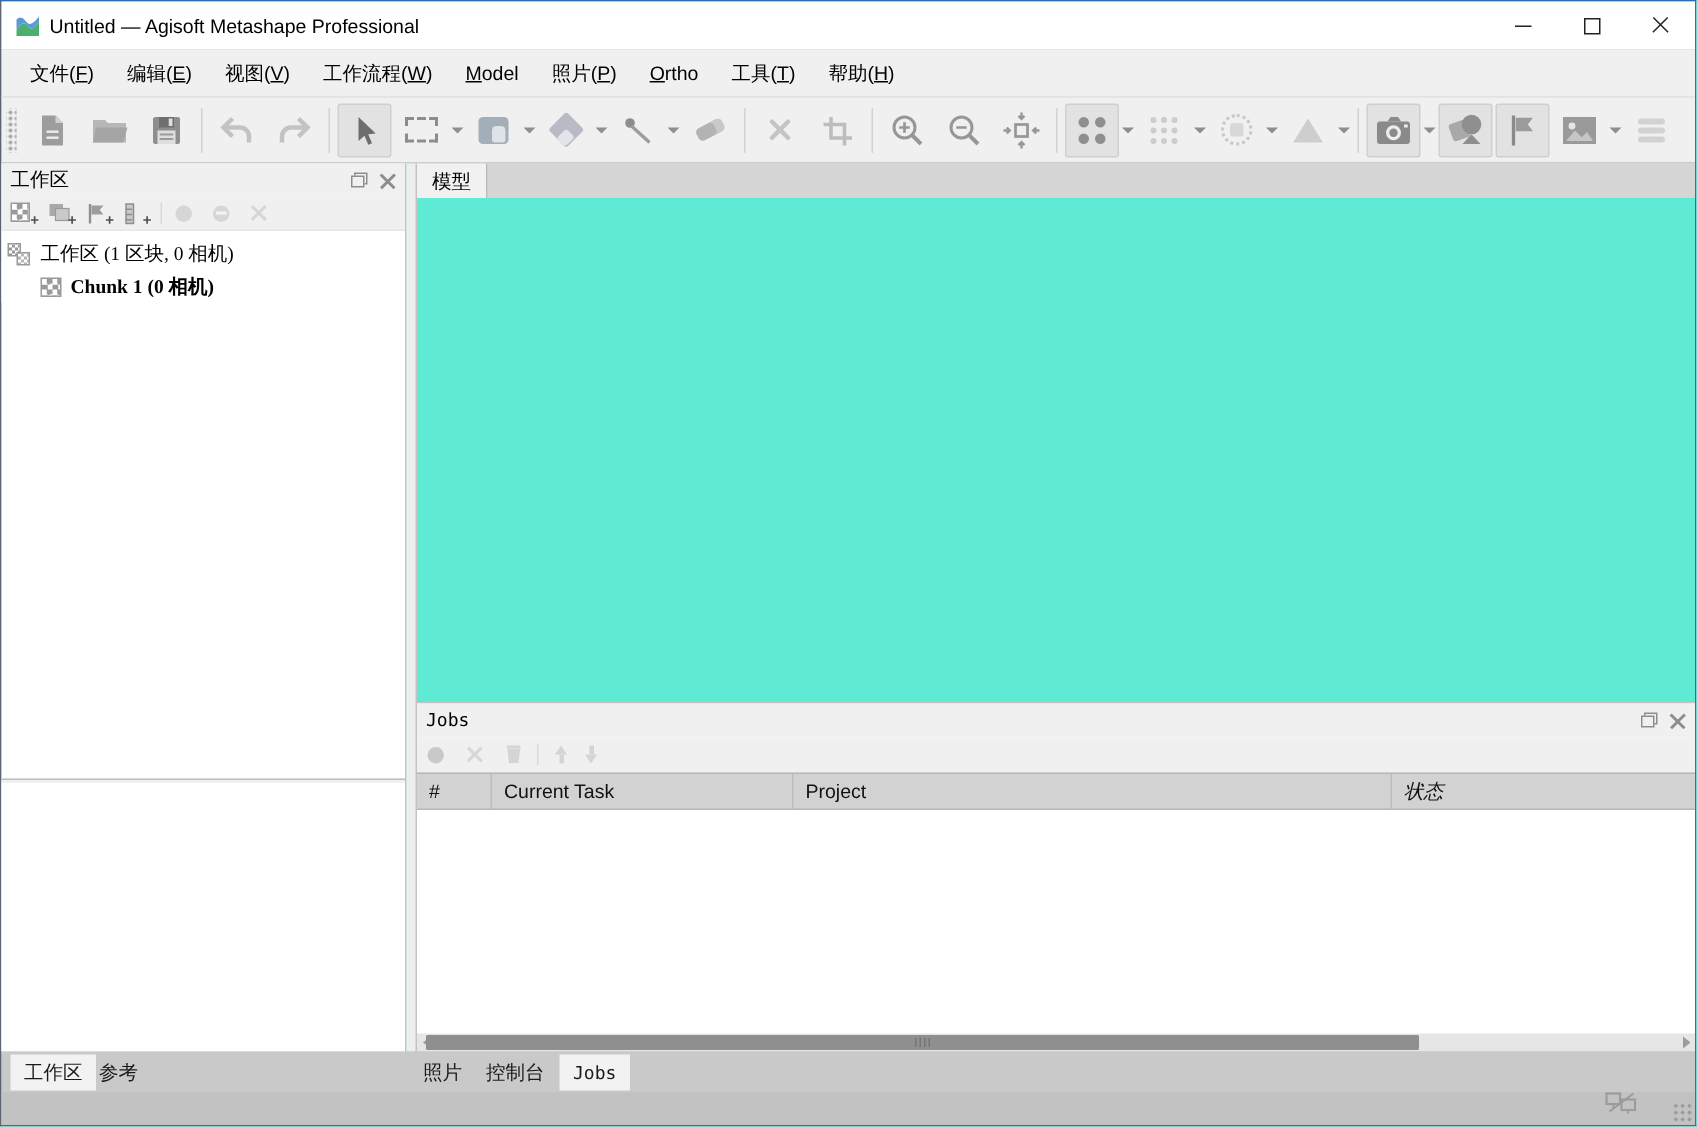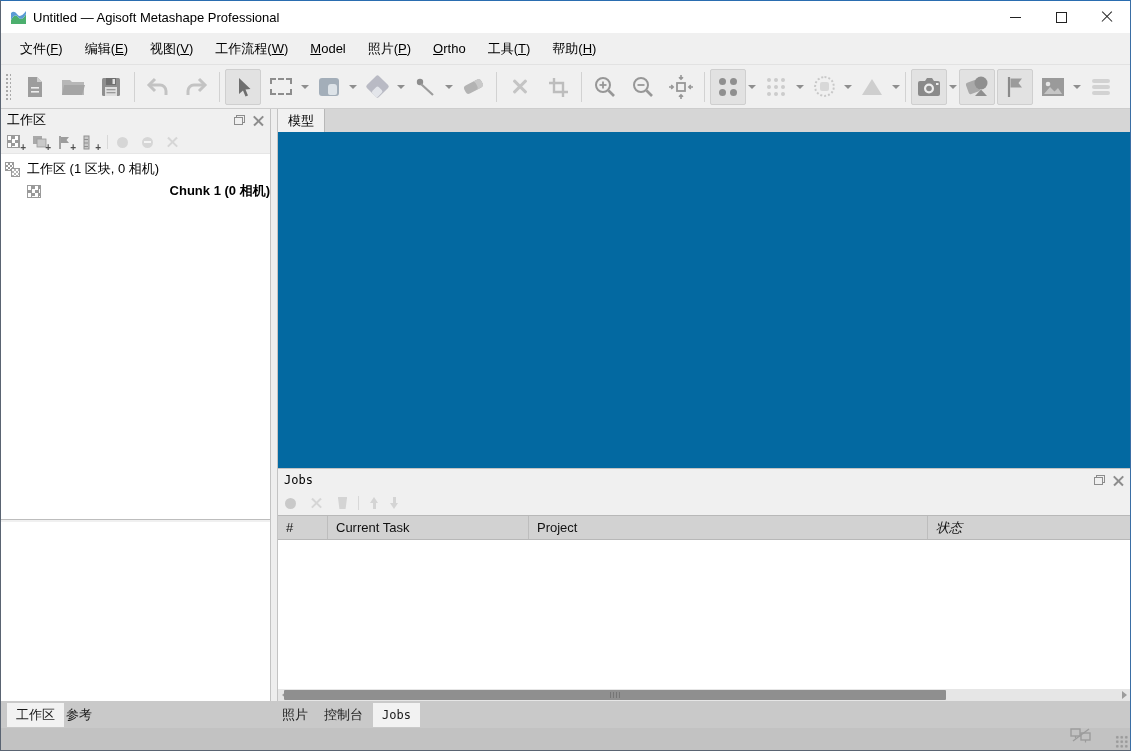--- a/index.html
+++ b/index.html
@@ -1,19 +1,19 @@
 <!DOCTYPE html>
 <html><head>
 <meta charset="utf-8">
 <style>
   html,body{margin:0;padding:0;}
   body{width:1131px;height:751px;position:relative;font-family:"Liberation Sans",sans-serif;
        font-size:13px;color:#000;background:#fff;overflow:hidden;}
   .window{position:absolute;inset:0;border-top:1px solid #2a6db0;border-left:1px solid #5a6472;
-          border-right:1px solid #3a6ea5;border-bottom:1px solid #5a6472;box-sizing:border-box;background:#0369a1;}
+          border-right:1px solid #3a6ea5;border-bottom:1px solid #5a6472;box-sizing:border-box;background:#5eead4;}
 
   
   .titlebar{position:absolute;left:0;top:0;right:0;height:32px;background:#fff;display:flex;align-items:center;}
   .app-icon{width:17px;height:15px;margin:0 6px 0 9px;position:relative;}
   .title-text{font-size:13px;color:#000;}
   .win-controls{margin-left:auto;display:flex;height:32px;}
   .win-btn{width:46px;height:32px;display:flex;align-items:center;justify-content:center;}
   .glyph-min{width:11px;height:0;border-top:1.4px solid #222;}
   .glyph-max{width:9px;height:9px;border:1.2px solid #222;}
   .glyph-close{position:relative;width:12px;height:12px;}
@@ -76,23 +76,23 @@
   .ptool{position:relative;width:16px;height:15px;}
   .plus-badge{position:absolute;right:-3px;bottom:-3px;font-size:10px;font-weight:bold;color:#4f4f4f;line-height:10px;}
   .psep{width:1px;height:14px;background:#d8d8d8;}
   .circ{width:11px;height:11px;border-radius:50%;background:#d6d6d6;position:relative;}
   .circ.minus::after{content:"";position:absolute;left:2px;top:4.5px;width:7px;height:2px;background:#f4f4f4;}
   .gx{position:relative;width:11px;height:11px;}
   .gx::before,.gx::after{content:"";position:absolute;left:-1px;top:4.5px;width:13px;height:2.2px;background:#d6d6d6;}
   .gx::before{transform:rotate(45deg);} .gx::after{transform:rotate(-45deg);}
 
   .tree{padding-top:4px;background:#fff;}
-  .tree-row{display:flex;align-items:center;height:22px;padding-left:4px;gap:6px;}
+  .tree-row{display:flex;align-items:center;height:22px;padding-left:4px;gap:6px;font-family:Liberation Serif, serif;}
   .tree-row.child{padding-left:26px;}
-  .tree-row.bold{font-weight:bold;justify-content:space-between;}
+  .tree-row.bold{font-weight:bold;}
   .i-workspace{position:relative;width:16px;height:15px;}
   .i-workspace::before{content:"";position:absolute;left:0;top:0;width:7px;height:7px;background:repeating-conic-gradient(#9a9a9a 0% 25%,#fff 0% 50%) 0 0/4px 4px;border:1px solid #9a9a9a;}
   .i-workspace::after{content:"";position:absolute;right:1px;bottom:0;width:7px;height:7px;background:repeating-conic-gradient(#b5b5b5 0% 25%,#fff 0% 50%) 0 0/4px 4px;border:1px solid #9a9a9a;}
   .h-split{position:absolute;left:0;right:0;top:410px;height:3px;background:#f0f0f0;border-top:1px solid #bdbdbd;box-sizing:border-box;}
   .left-bottom{position:absolute;left:0;right:0;top:413px;bottom:0;background:#fff;}
 
   .v-splitter{position:absolute;left:270px;top:0;width:7px;bottom:0;background:#eeeeee;border-right:1px solid #c3c3c3;box-sizing:border-box;}
 
   .right-area{position:absolute;left:277px;top:0;right:0;bottom:0;}
   .doc-tabbar{height:23px;background:#d6d6d6;display:flex;align-items:flex-end;}

